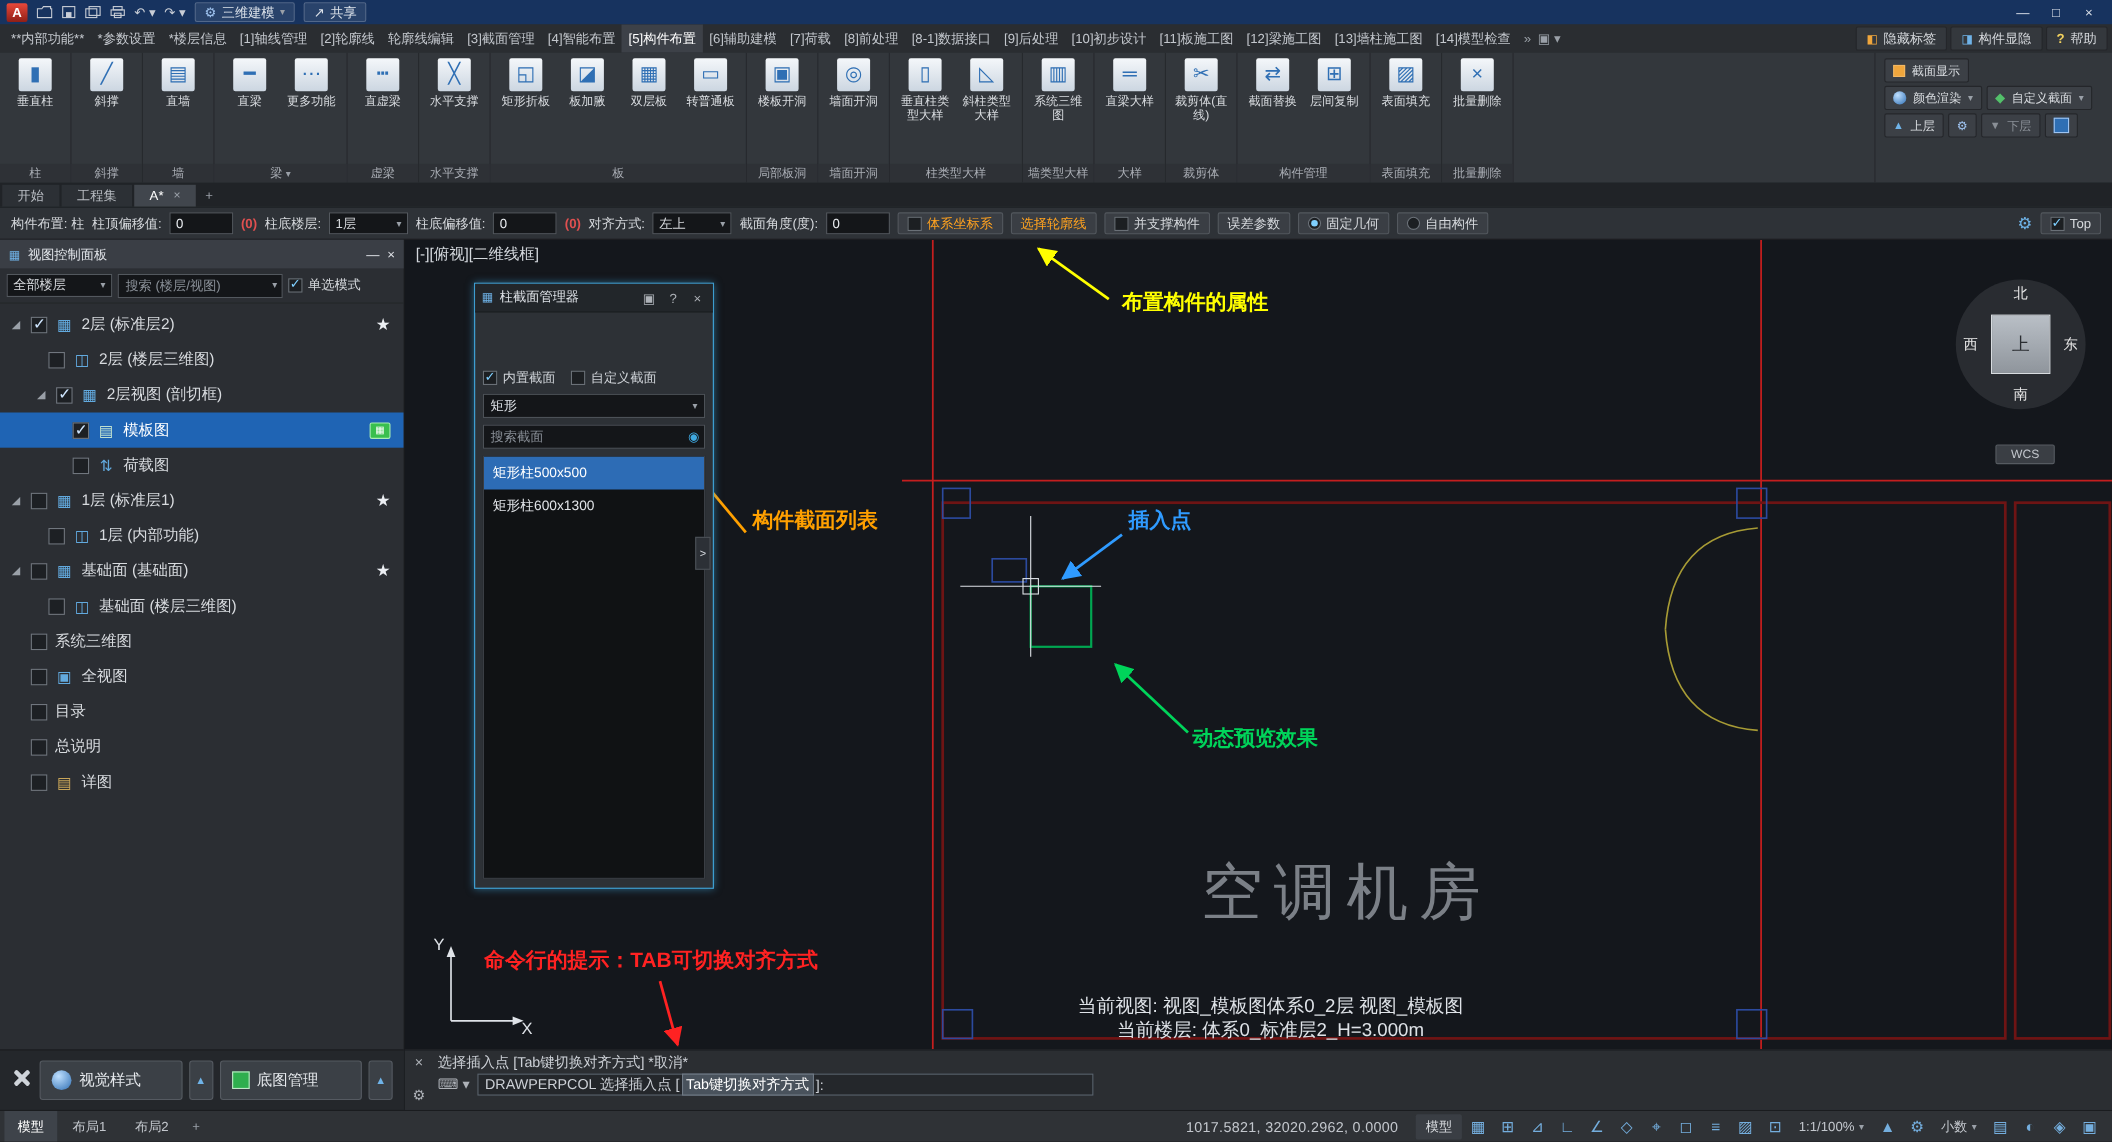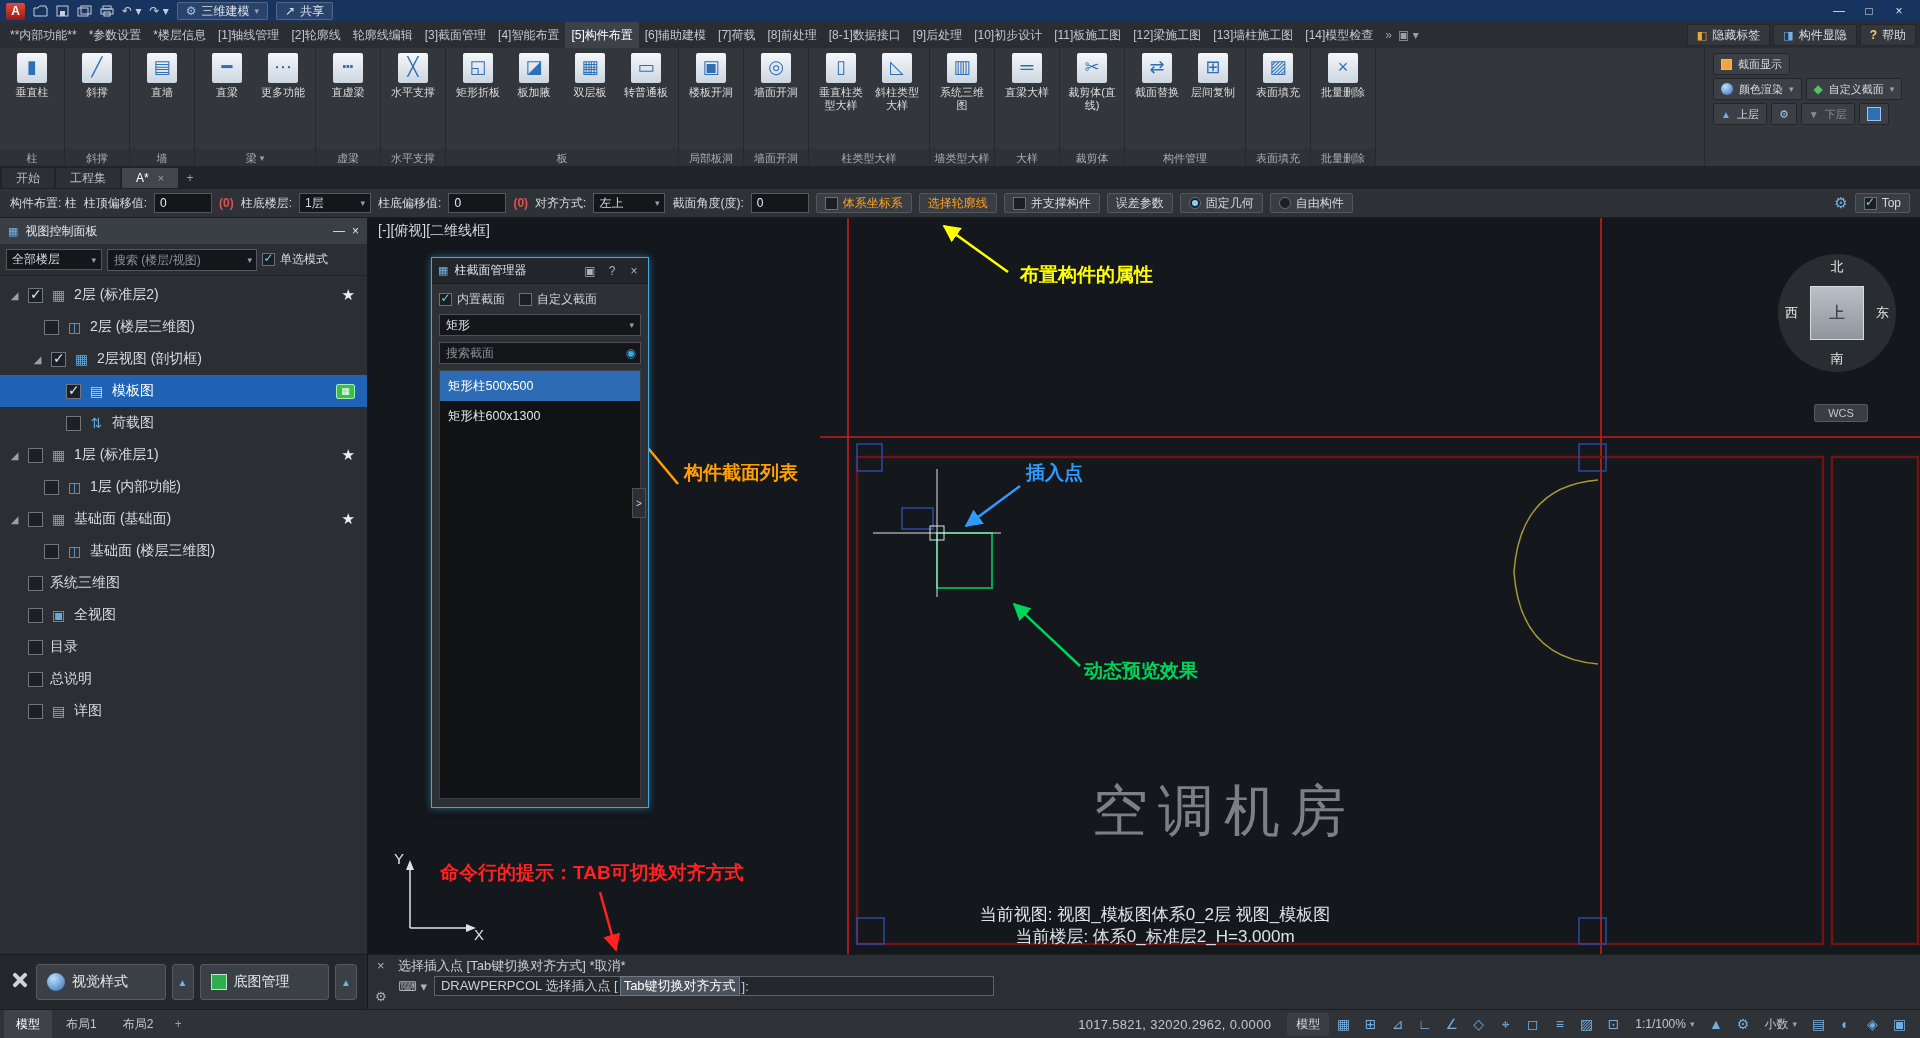--- a/index.html
+++ b/index.html
@@ -117,21 +117,21 @@
 .c-cube{position:absolute;left:50%;top:50%;transform:translate(-50%,-50%);width:54px;height:54px;background:linear-gradient(180deg,#b9bfc6,#8f959c);border:1px solid #d8dce0;color:#2a2d31;display:grid;place-items:center;font-size:16px;}
 .wcs-chip{position:absolute;right:52px;top:186px;width:54px;height:18px;background:#3a3e44;border:1px solid #565b61;border-radius:2px;color:#c2c6cc;font-size:11px;display:grid;place-items:center;}
 
 
 .dlg{position:absolute;left:63px;top:39px;width:218px;height:551px;background:#2d3136;border:1px solid #3fa9e0;box-shadow:0 0 7px rgba(63,169,224,.55);display:flex;flex-direction:column;}
 .dlg-t{flex:0 0 26px;background:#22262a;display:flex;align-items:center;gap:6px;padding:0 6px;font-size:12px;color:#dfe3e8;border-bottom:1px solid #1b1e21;}
 .dlg-t .ttl{flex:1;}
 .dlg-tbtn{width:16px;text-align:center;color:#aeb2b8;}
 .dlg-b{flex:1;min-height:0;display:flex;flex-direction:column;gap:6px;padding:7px 7px 8px;}
 .dlg-checks{display:flex;gap:14px;align-items:center;font-size:12px;color:#cfd3d8;}
-.dlg-checks label{display:flex;gap:5px;align-items:center;}
+.dlg-checks label{display:flex;gap:5px;align-items:center;margin-top:44px;}
 .dlg-sel,.dlg-search{flex:0 0 22px;height:22px;background:#141619;border:1px solid #4c5157;display:flex;align-items:center;padding:0 6px;font-size:12px;color:#dfe3e8;}
 .dlg-sel{justify-content:space-between;}
 .dlg-search{padding-right:4px;}
 .dlg-search input{flex:1;min-width:0;background:transparent;border:0;outline:0;color:#dfe3e8;font-size:12px;font-family:inherit;}
 .tgt{color:#3fa9e0;font-size:12px;}
 .dlg-list{flex:1;background:#101214;border:1px solid #3a3e44;overflow:hidden;}
 .dlg-item{height:30px;display:flex;align-items:center;padding:0 8px;font-size:12.5px;color:#e2e5e9;}
 .dlg-item.sel{background:#2d6cb5;color:#fff;}
 .dlg-expand{position:absolute;right:2px;top:230px;width:14px;height:30px;background:#2c3036;border:1px solid #4c5157;color:#cfd3d8;font-size:10px;display:grid;place-items:center;}
 

